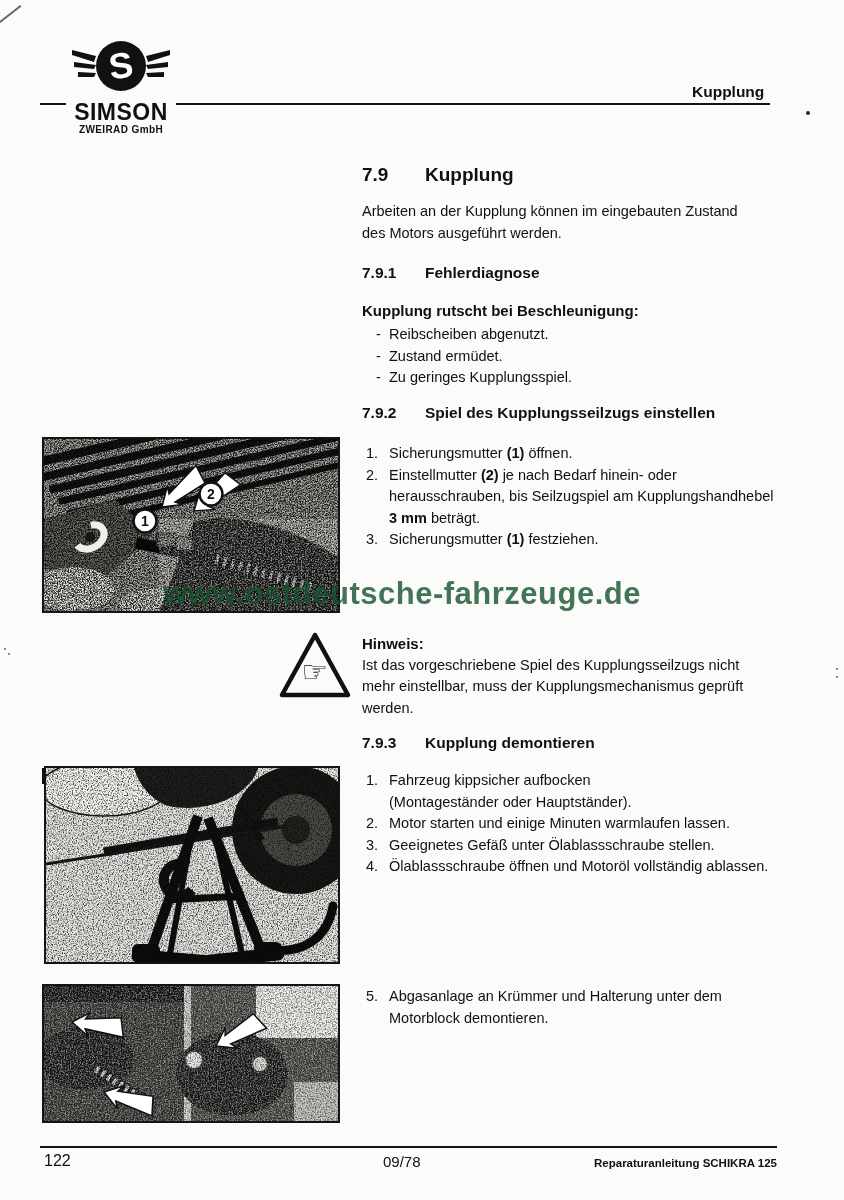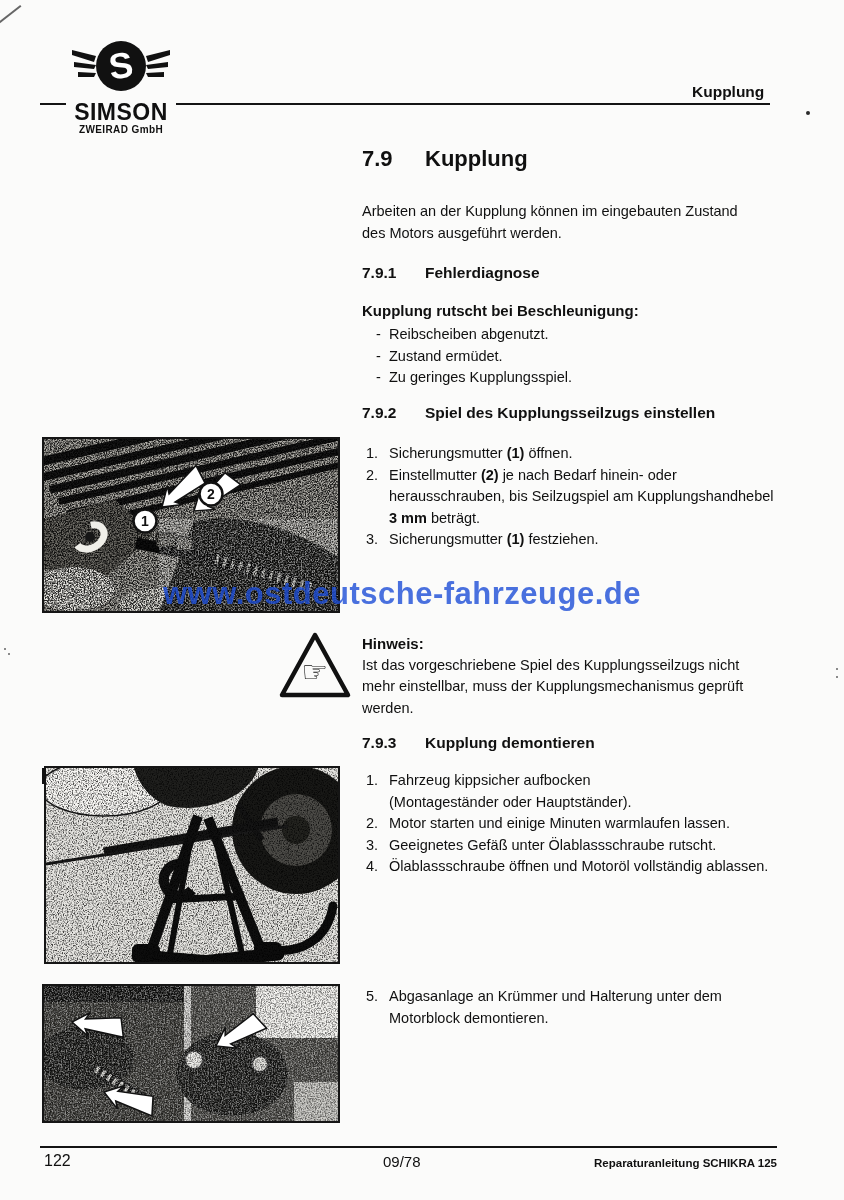--- a/index.html
+++ b/index.html
@@ -8,21 +8,21 @@
   
   .header-rule{position:absolute;left:40px;top:103px;width:730px;height:2px;background:#141414;z-index:1;}
   .brand{position:absolute;left:66px;top:38px;width:110px;text-align:center;background:#fbfbfa;z-index:2;}
   .brand-name{font-size:23px;font-weight:bold;letter-spacing:.5px;line-height:24px;}
   .brand-sub{font-size:10px;font-weight:bold;letter-spacing:.4px;}
   .chapter{position:absolute;left:692px;top:83px;font-size:15.5px;font-weight:bold;z-index:2;}
   .dot-artifact{position:absolute;width:4px;height:4px;border-radius:50%;background:#2a2a2a;}
   .corner-artifact{position:absolute;left:-6px;top:14px;width:30px;height:2px;background:#666;transform:rotate(-38deg);}
   .speck{position:absolute;width:2px;height:2px;background:#8a8a8a;}
   
-  .h1{position:absolute;left:362px;top:146px;display:flex;font-size:22px;font-weight:bold;justify-content:flex-end;}
+  .h1{position:absolute;left:362px;top:164px;display:flex;font-size:19px;font-weight:bold;justify-content:flex-end;}
   .h1 .num{width:63px;flex:none;}
   .h2{position:absolute;left:362px;display:flex;font-size:15.5px;font-weight:bold;}
   .h2 .num{width:63px;flex:none;}
   
   .para{position:absolute;left:362px;font-size:14.5px;line-height:21.5px;}
   .bold-line{position:absolute;left:362px;font-size:15px;font-weight:bold;}
   .causes{position:absolute;left:376px;}
   .cause{display:flex;font-size:14.5px;line-height:21.5px;}
   .cause .m{width:13px;flex:none;}
   .steps{position:absolute;left:366px;}
@@ -36,21 +36,21 @@
   .note-label{font-weight:bold;font-size:15px;}
   
   .figure{position:absolute;border:2px solid #151515;box-sizing:border-box;background:#cfcfcc;z-index:1;}
   .figure svg{display:block;width:100%;height:100%;}
   .fig1{left:42px;top:437px;width:298px;height:176px;}
   .fig2{left:44px;top:766px;width:296px;height:198px;}
   .fig3{left:42px;top:984px;width:298px;height:139px;}
   .fig2-tick{position:absolute;left:42px;top:768px;width:4px;height:16px;background:#111;z-index:2;}
   
   .watermark{position:absolute;left:163px;top:576px;font-size:31px;font-weight:bold;letter-spacing:.5px;
-             color:#1d4ed8;opacity:.8;z-index:3;white-space:nowrap;}
+             color:#14532d;opacity:.8;z-index:3;white-space:nowrap;}
   
   .footer-rule{position:absolute;left:40px;top:1146px;width:737px;height:2px;background:#141414;}
   .footer-page{position:absolute;left:44px;top:1152px;font-size:16px;}
   .footer-edition{position:absolute;left:383px;top:1153px;font-size:15px;}
   .footer-manual{position:absolute;right:67px;top:1157px;font-size:11.5px;font-weight:bold;}
 </style>
 </head>
 <body>
 
 <div class="page">
@@ -200,21 +200,21 @@
     <div class="step">
       <span class="n">1.</span>
       <span class="t" style="width:380px;"><span>Fahrzeug kippsicher aufbocken</span><br><span>(Montageständer oder Hauptständer).</span></span>
     </div>
     <div class="step">
       <span class="n">2.</span>
       <span class="t" style="width:380px;">Motor starten und einige Minuten warmlaufen lassen.</span>
     </div>
     <div class="step">
       <span class="n">3.</span>
-      <span class="t" style="width:380px;">Geeignetes Gefäß unter Ölablassschraube rutscht.</span>
+      <span class="t" style="width:380px;">Geeignetes Gefäß unter Ölablassschraube stellen.</span>
     </div>
     <div class="step">
       <span class="n">4.</span>
       <span class="t" style="width:380px;">Ölablassschraube öffnen und Motoröl vollständig ablassen.</span>
     </div>
   </div>
 
   <div class="fig2-tick"></div>
   <div class="figure fig2">
     <svg viewBox="0 0 292 194" preserveAspectRatio="none">

